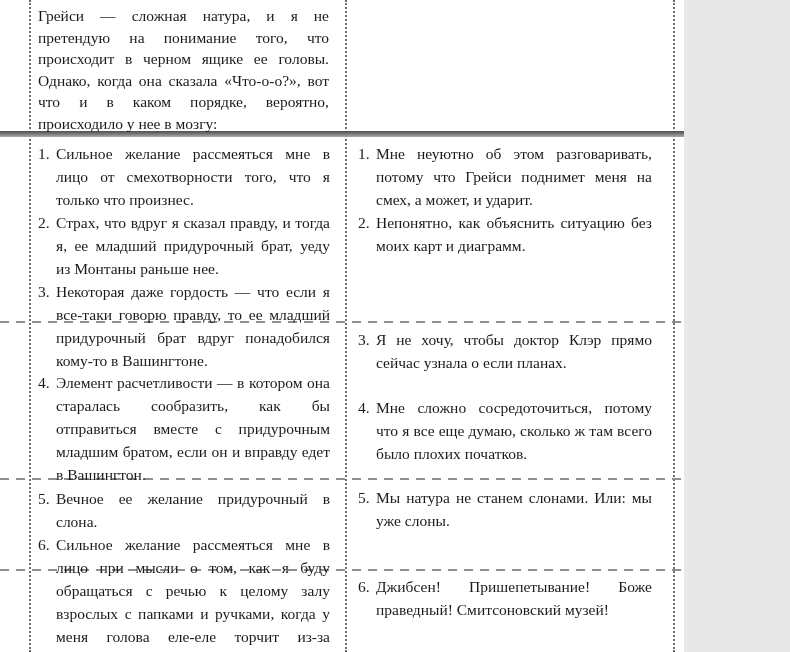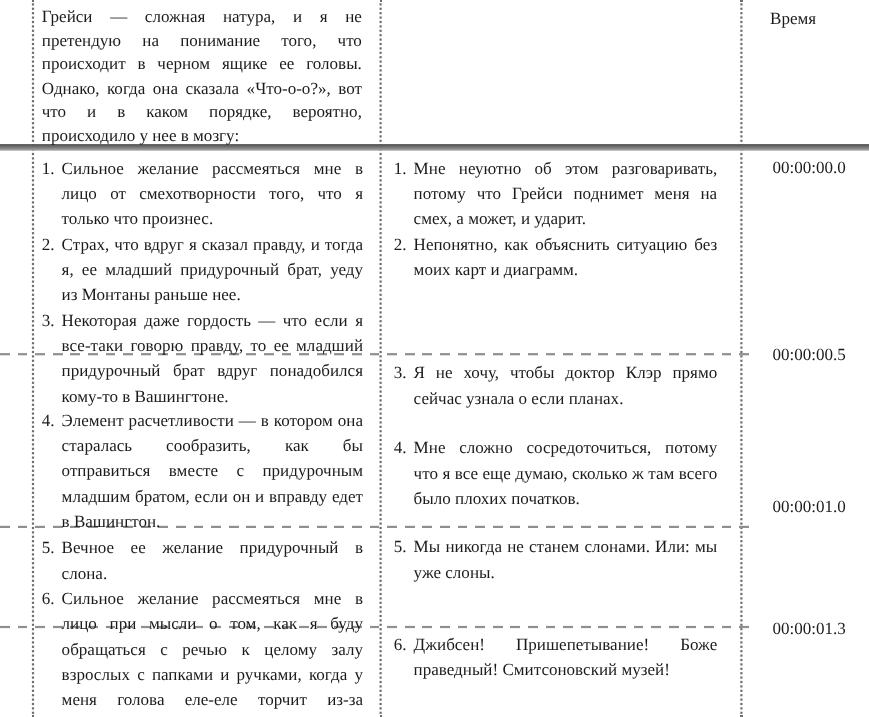--- a/index.html
+++ b/index.html
@@ -2,21 +2,21 @@
 <html lang="ru"><head>
 <meta charset="utf-8">
 <style>
   html, body {
     margin: 0;
     padding: 0;
     background: #e8e8e8;
   }
   .page {
     position: relative;
-    width: 790px;
+    width: 684px;
     height: 652px;
     background: #ffffff;
     overflow: hidden;
     font-family: "Liberation Serif", "DejaVu Serif", serif;
     color: #1b1b1b;
     font-size: 15.5px;
     -webkit-hyphens: auto;
     hyphens: auto;
   }
   
@@ -152,21 +152,21 @@
   <div class="item c2" style="top:328px">
     <span class="num">3.</span>
     <div class="txt">Я не хочу, чтобы доктор Клэр прямо сейчас узнала о если планах.</div>
   </div>
   <div class="item c2" style="top:396px">
     <span class="num">4.</span>
     <div class="txt">Мне сложно сосредоточиться, потому что я все еще думаю, сколько ж там всего было плохих початков.</div>
   </div>
   <div class="item c2" style="top:486px">
     <span class="num">5.</span>
-    <div class="txt">Мы никогда не станем слонами. Или: мы уже слоны.</div>
+    <div class="txt">Мы натура не станем слонами. Или: мы уже слоны.</div>
   </div>
   <div class="item c2" style="top:575px">
     <span class="num">6.</span>
     <div class="txt">Джибсен! Пришепетывание! Боже праведный! Смитсоновский музей!</div>
   </div>
 
   <div class="ts t1">00:00:00.0</div>
   <div class="ts t2">00:00:00.5</div>
   <div class="ts t3">00:00:01.0</div>
   <div class="ts t4">00:00:01.3</div>

